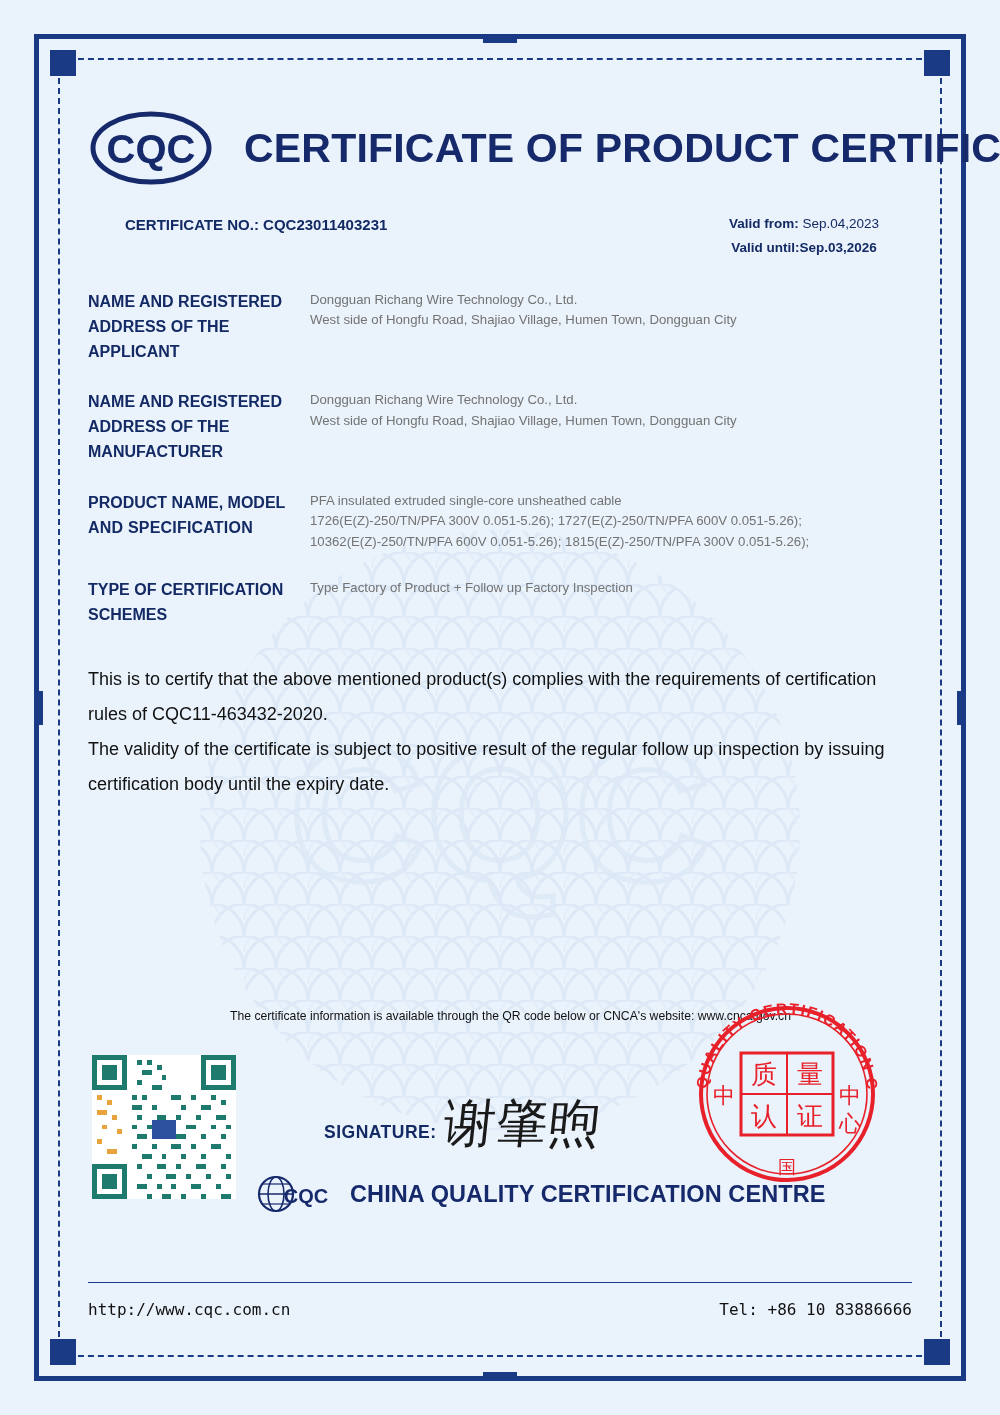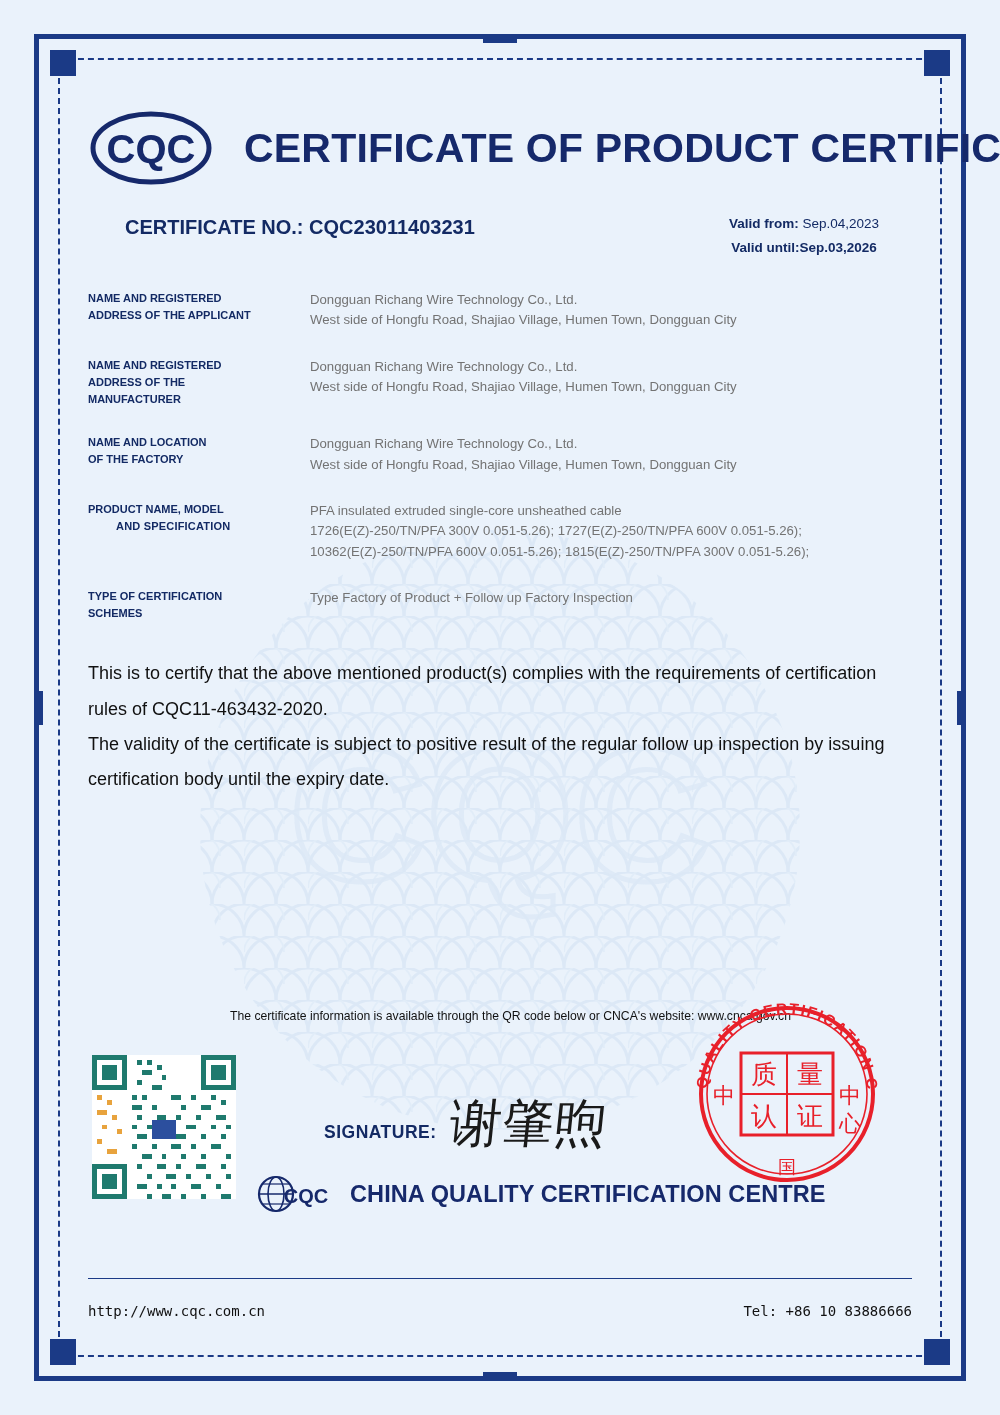--- a/index.html
+++ b/index.html
@@ -93,21 +93,21 @@
     white-space: nowrap;
   }
   .meta-row {
     display: flex;
     justify-content: space-between;
     align-items: flex-start;
     margin-top: 30px;
     padding: 0 33px 0 37px;
   }
   .cert-no {
-    font-size: 20px;
+    font-size: 15px;
     font-weight: bold;
     color: #132a64;
   }
   .validity {
     text-align: center;
     font-size: 13.5px;
     color: #132a64;
   }
   .validity div { margin-bottom: 9px; white-space: nowrap;}
   .validity b { font-weight: bold; }
@@ -117,33 +117,33 @@
     width: 100%;
     border-collapse: collapse;
     margin-top: 26px;
   }
   table.fields td {
     vertical-align: top;
     padding: 0 0 26px 0;
   }
   td.label {
     width: 222px;
-    font-size: 11px;
+    font-size: 16px;
     font-weight: bold;
     color: #132a64;
     line-height: 1.55;
     padding-right: 10px;
   }
   td.value {
     font-size: 13.2px;
     color: #737373;
     line-height: 1.55;
   }
   .value .line { white-space: nowrap; }
-  .spaced { letter-spacing: 0.2px; margin-left: 28px; }
+  .spaced { letter-spacing: 0.2px; }
 
   .statement {
     margin-top: 8px;
     font-size: 18px;
     color: #111;
     line-height: 1.95;
   }
 
   
   .bottom {
@@ -159,21 +159,21 @@
     bottom: 68px;
     width: 144px;
     height: 144px;
   }
   .sig-area {
     position: absolute;
     left: 236px;
     bottom: 118px;
     display: flex;
     align-items: flex-end;
-    gap: 13px;
+    gap: 7px;
   }
   .sig-label {
     font-size: 17.5px;
     font-weight: bold;
     color: #132a64;
     letter-spacing: 0.5px;
     padding-bottom: 6px;
   }
   .sig-name {
     font-family: "DejaVu Sans", sans-serif;
@@ -205,25 +205,25 @@
     width: 206px;
     height: 206px;
   }
 
   .footer {
     position: absolute;
     left: 0;
     right: 0;
     bottom: 0;
     border-top: 1.5px solid #1b3a86;
-    padding-top: 24px;
+    padding-top: 17px;
     display: flex;
     justify-content: space-between;
     font-family: "DejaVu Sans Mono", monospace;
-    font-size: 14px;
+    font-size: 16px;
     color: #111;
   }
   .footer .mid { flex: 1; text-align: center; }
   .footer .right { text-align: center; white-space: nowrap; }
   .footer .left { white-space: nowrap; }
 </style>
 </head>
 <body>
 
 <div class="page">
@@ -295,30 +295,20 @@
         <td class="value">
           <div class="line">Dongguan Richang Wire Technology Co., Ltd.</div>
           <div class="line">West side of Hongfu Road, Shajiao Village, Humen Town, Dongguan City</div>
         </td>
       </tr>
       <tr>
         <td class="label">
           <div>NAME AND REGISTERED</div>
           <div>ADDRESS OF THE</div>
           <div>MANUFACTURER</div>
-        </td>
-        <td class="value">
-          <div class="line">Dongguan Richang Wire Technology Co., Ltd.</div>
-          <div class="line">West side of Hongfu Road, Shajiao Village, Humen Town, Dongguan City</div>
-        </td>
-      </tr>
-      <tr>
-        <td class="label">
-          <div>NAME AND LOCATION</div>
-          <div>OF THE FACTORY</div>
         </td>
         <td class="value">
           <div class="line">Dongguan Richang Wire Technology Co., Ltd.</div>
           <div class="line">West side of Hongfu Road, Shajiao Village, Humen Town, Dongguan City</div>
         </td>
       </tr>
       <tr>
         <td class="label">
           <div>PRODUCT NAME, MODEL</div>
           <div class="spaced">AND   SPECIFICATION</div>

